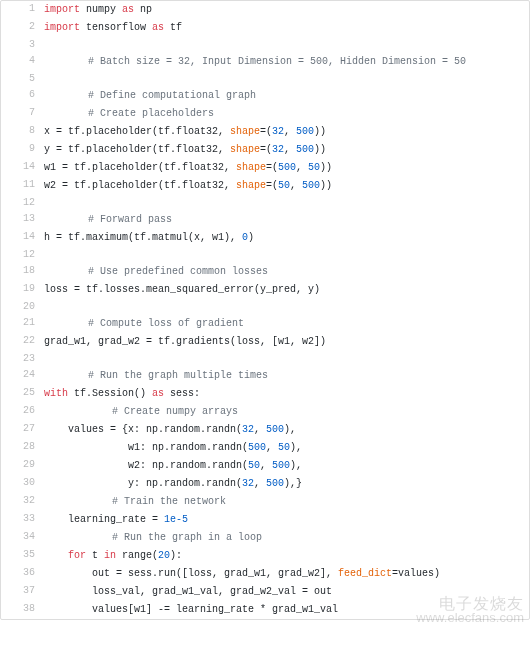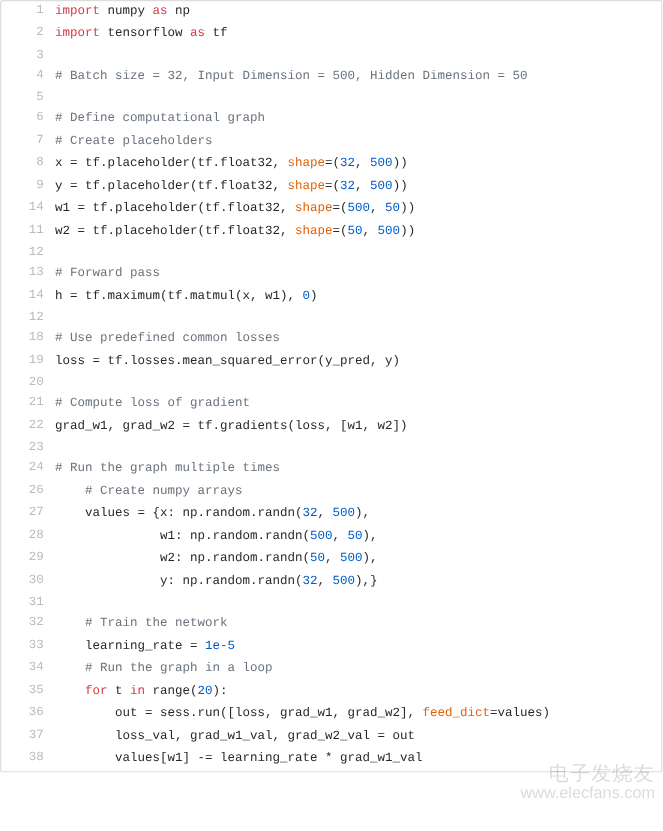--- a/index.html
+++ b/index.html
@@ -33,26 +33,26 @@
     line-height: 16px;
   }
   td.code {
     white-space: pre;
     line-height: 16px;
     padding-right: 4px;
   }
   .kw { color: #d73a49; }      
   .num { color: #005cc5; }     
   .str { color: #e36209; }     
-  .cm { color: #6a737d; }
+  .cm { color: #6a737d; margin-left: 44px; }
 
   .watermark {
     position: fixed;
     right: 6px;
-    bottom: 24px;
+    bottom: 40px;
     font-family: sans-serif;
     color: rgba(0,0,0,0.15);
     font-size: 13px;
     pointer-events: none;
     text-align: right;
     line-height: 14px;
   }
   .watermark .big { font-size: 16px; letter-spacing: 1px;}
 </style>
 </head>
@@ -144,42 +144,42 @@
           </tr>
           <tr>
             <td class="ln">23</td>
             <td class="code"><span></span></td>
           </tr>
           <tr>
             <td class="ln">24</td>
             <td class="code"><span class="cm"># Run the graph multiple times</span></td>
           </tr>
           <tr>
+            <td class="ln">25</td>
+            <td class="code"><span class="kw">with</span><span> tf.Session() </span><span class="kw">as</span><span> sess:</span></td>
+          </tr>
+          <tr>
             <td class="ln">26</td>
             <td class="code"><span>    </span><span class="cm"># Create numpy arrays</span></td>
           </tr>
           <tr>
             <td class="ln">27</td>
             <td class="code"><span>    values = {x: np.random.randn(</span><span class="num">32</span><span>, </span><span class="num">500</span><span>),</span></td>
           </tr>
           <tr>
             <td class="ln">28</td>
             <td class="code"><span>              w1: np.random.randn(</span><span class="num">500</span><span>, </span><span class="num">50</span><span>),</span></td>
           </tr>
           <tr>
             <td class="ln">29</td>
             <td class="code"><span>              w2: np.random.randn(</span><span class="num">50</span><span>, </span><span class="num">500</span><span>),</span></td>
           </tr>
           <tr>
             <td class="ln">30</td>
             <td class="code"><span>              y: np.random.randn(</span><span class="num">32</span><span>, </span><span class="num">500</span><span>),}</span></td>
-          </tr>
-          <tr>
-            <td class="ln">31</td>
-            <td class="code"><span></span></td>
           </tr>
           <tr>
             <td class="ln">32</td>
             <td class="code"><span>    </span><span class="cm"># Train the network</span></td>
           </tr>
           <tr>
             <td class="ln">33</td>
             <td class="code"><span>    learning_rate = </span><span class="num">1e-5</span></td>
           </tr>
           <tr>

